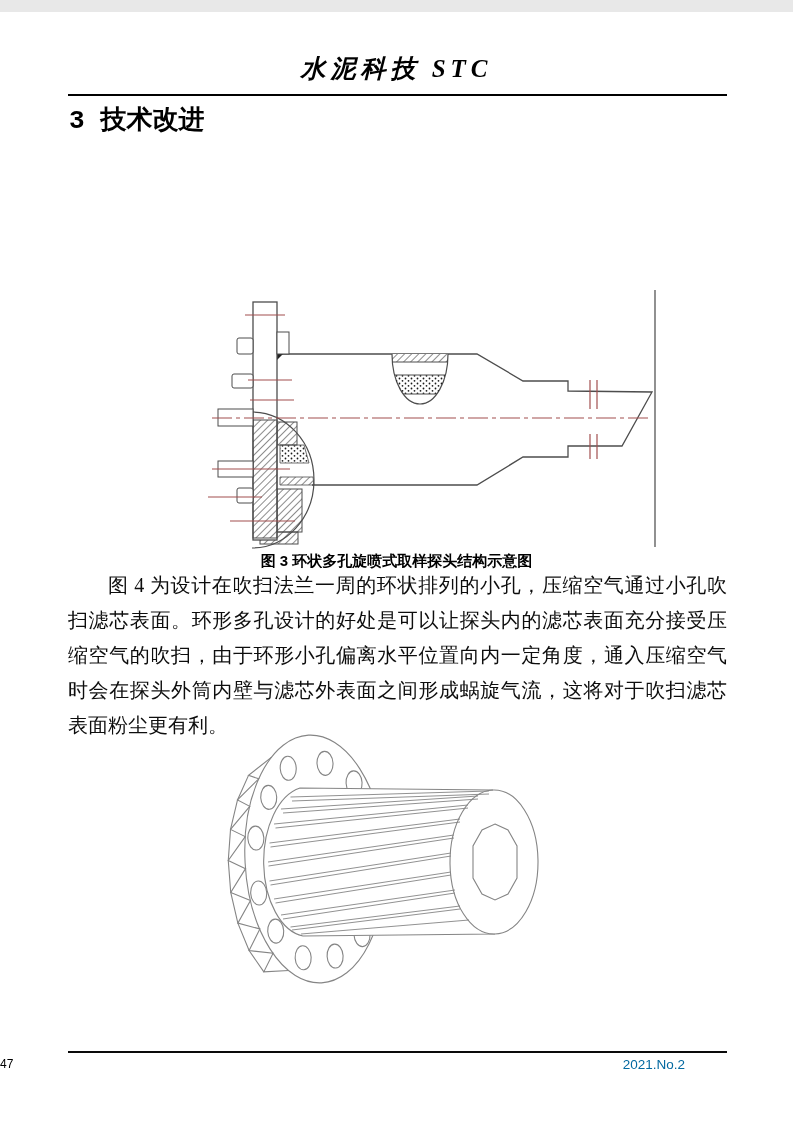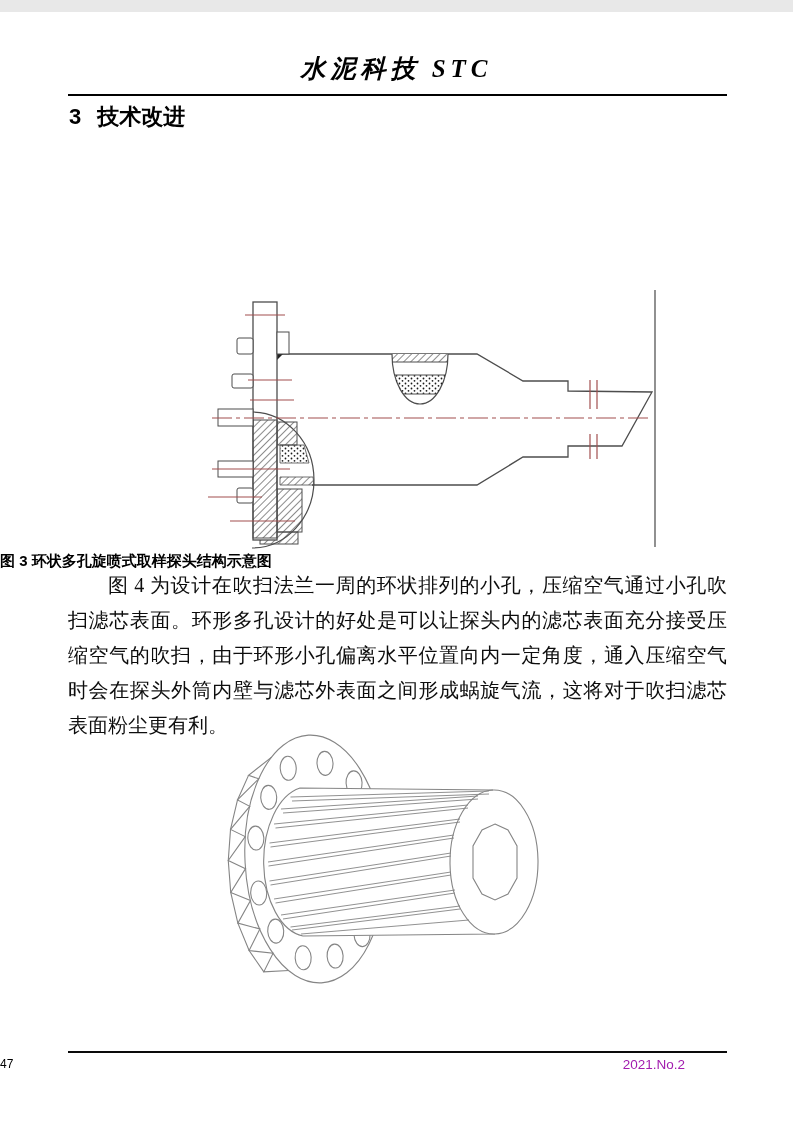--- a/index.html
+++ b/index.html
@@ -9,47 +9,47 @@
     font-family:"Liberation Serif",serif;color:#111;
   }
   .header-title{
     position:absolute;top:40px;left:0;width:100%;text-align:center;
     font-family:"Liberation Serif",serif;font-style:italic;font-weight:600;
     font-size:25px;letter-spacing:5px;color:#000;
   }
   .header-rule{position:absolute;top:82px;left:68px;width:659px;height:2px;background:#000;}
   .section-heading{
     position:absolute;top:90px;left:69px;
-    font-family:Liberation Sans, sans-serif;font-weight:bold;font-size:22px;color:#000;
+    font-family:Liberation Mono, monospace;font-weight:bold;font-size:26px;color:#000;
   }
   .section-heading .num{margin-right:16px;}
   .body-para{
     position:absolute;left:68px;width:659px;margin:0;
     font-size:20px;line-height:35px;text-align:justify;text-indent:2em;
     font-family:"Liberation Serif",serif;color:#0d0d0d;
   }
   .para1{top:119px;}
   .para2{top:556px;}
   .fig{position:absolute;}
   .fig3{top:270px;left:200px;width:460px;height:267px;}
   .fig4{top:712px;left:225px;width:355px;height:273px;}
   .caption{
-    position:absolute;left:0;width:100%;
+    position:absolute;left:0;width:100%;text-align:center;
     font-family:"Liberation Sans",sans-serif;font-weight:bold;font-size:15px;color:#000;
   }
   .cap3{top:540px;}
   .cap4{top:993px;}
   .footer-rule{position:absolute;top:1039px;left:68px;width:659px;height:2px;background:#0a0a0a;}
   .footer-page{
     position:absolute;top:1045px;left:0;width:100%;
     font-family:"Liberation Sans",sans-serif;font-size:12px;color:#000;
   }
   .footer-issue{
     position:absolute;top:1045px;right:108px;
-    font-family:"Liberation Sans",sans-serif;font-size:13.5px;color:#a21caf;
+    font-family:"Liberation Sans",sans-serif;font-size:13.5px;color:#0369a1;
   }
   svg{display:block;}
 </style>
 </head>
 <body>
 
 <div class="page">
 
   <div class="header-title">水泥科技 STC</div>
   <div class="header-rule"></div>

